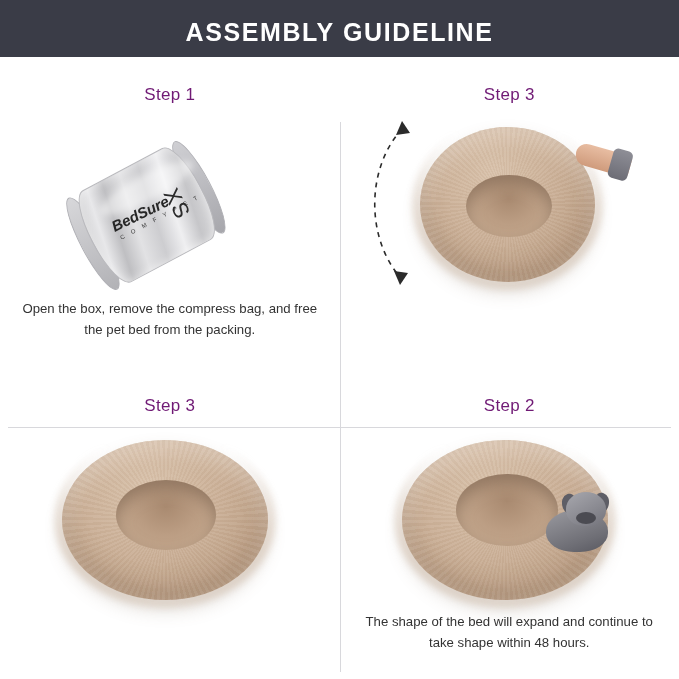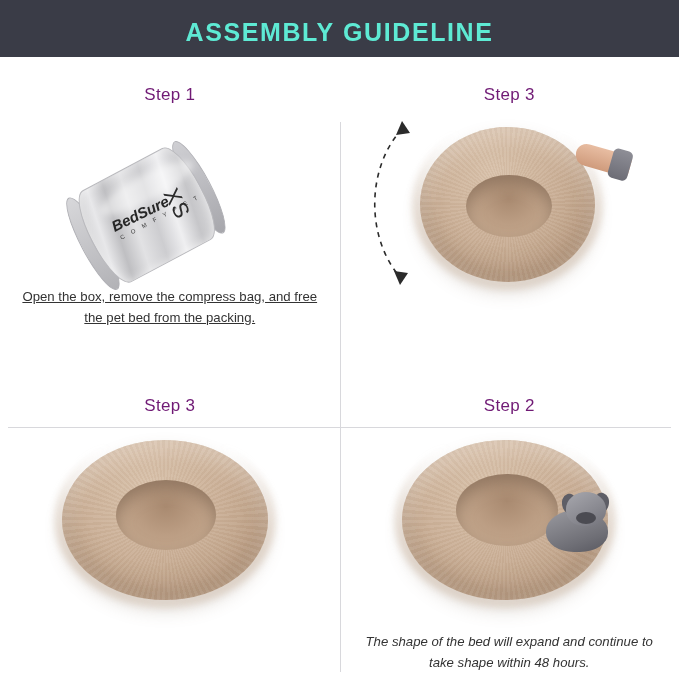--- a/index.html
+++ b/index.html
@@ -18,21 +18,21 @@
   }
   
   .header {
     height: 57px;
     background: #3a3c47;
     display: flex;
     align-items: center;
     justify-content: center;
   }
   .header-title {
-    color: #5eead4;
+    color: #ffffff;
     font-size: 25px;
     font-weight: bold;
     letter-spacing: 1.6px;
     margin-top: 8px;
   }
   
   .grid {
     position: absolute;
     top: 57px;
     left: 0;
@@ -78,22 +78,22 @@
     position: relative;
   }
   .caption {
     width: 300px;
     text-align: center;
     font-size: 13.2px;
     line-height: 1.55;
     color: #333333;
     padding-bottom: 4px;
   }
-  .cell-top .caption { margin-bottom: 36px; text-decoration: underline; }
-  .cell-bot .caption { margin-bottom: 2px; font-style: italic; }
+  .cell-top .caption { margin-bottom: 24px; }
+  .cell-bot .caption { margin-bottom: 22px; }
 
   
   .bag {
     position: absolute;
     left: 72px;
     top: 48px;
     width: 150px;
     height: 125px;
     transform: rotate(-28deg);
   }

